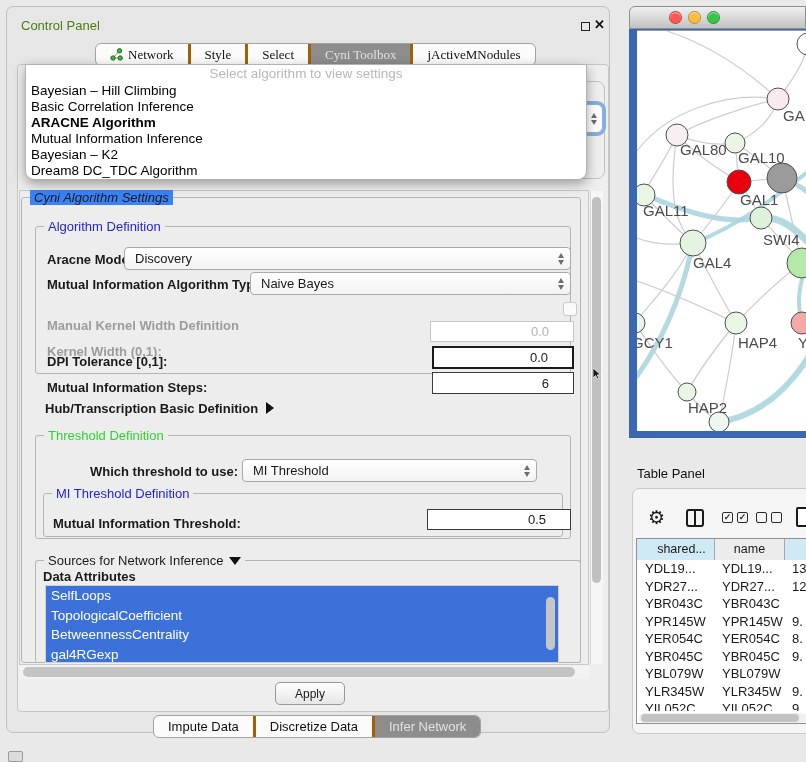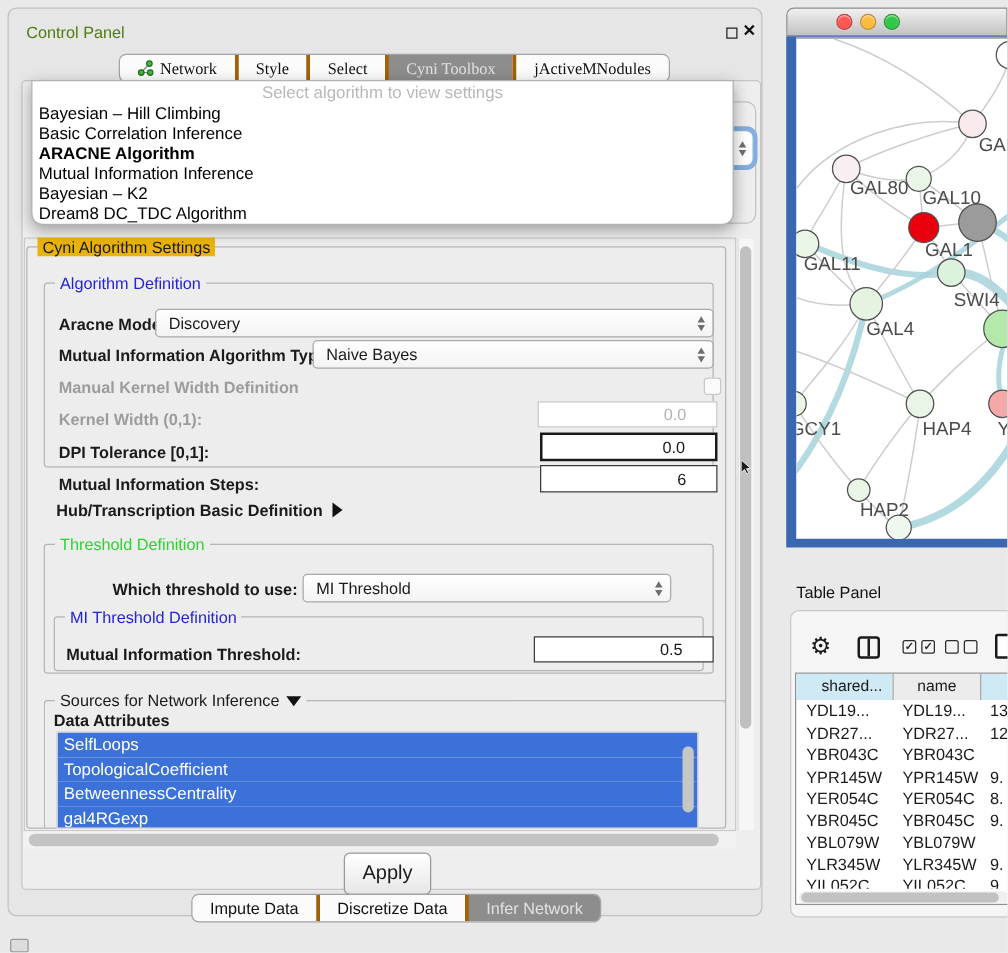--- a/index.html
+++ b/index.html
@@ -41,21 +41,21 @@
   .legend { position:absolute; top:-8px; left:8px; background:#ededed; padding:0 4px; font-size:13px; white-space:nowrap; display:flex; align-items:center; gap:5px; }
   .legend-blue { color:#2424d6; }
   .legend-green { color:#2fd32f; }
   #gb-main  { left:14px; top:190px; width:560px; height:466px; }
   #gb-algdef{ left:28px; top:219px; width:536px; height:148px; }
   #gb-thresh{ left:28px; top:428px; width:536px; height:104px; }
   #gb-mith  { left:36px; top:486px; width:520px; height:44px; }
   #gb-sources{ left:28px; top:553px; width:546px; height:103px; border-bottom:none; }
 
   .flabel { position:absolute; font-weight:bold; font-size:13px; color:#1a1a1a; white-space:nowrap; }
-  .flabel-dis { color:#9c9c9c; }
+  .flabel-dis { color:#9c9c9c;margin-top:16px; }
 
   
   .combo { position:absolute; height:23px; background:linear-gradient(#ffffff,#f3f3f3); border:1px solid #a9a9a9; border-radius:4px; display:flex; align-items:center; padding-left:10px; font-size:13px; }
   .spinner { position:absolute; right:6px; top:50%; transform:translateY(-50%); display:flex; flex-direction:column; align-items:center; }
   .tri-up { width:0; height:0; border-left:3.5px solid transparent; border-right:3.5px solid transparent; border-bottom:5px solid #6e6e6e; margin-bottom:2px; }
   .tri-dn { width:0; height:0; border-left:3.5px solid transparent; border-right:3.5px solid transparent; border-top:5px solid #6e6e6e; }
   #combo-aracne { left:117px; top:240px; width:447px; }
   #combo-mitype { left:243px; top:265px; width:321px; }
   #combo-which  { left:235px; top:452px; width:295px; }
 
@@ -69,21 +69,21 @@
 
   .tri-right { display:inline-block; width:0; height:0; border-top:6px solid transparent; border-bottom:6px solid transparent; border-left:8px solid #111; margin-left:8px; vertical-align:-1px; }
   .tri-down  { display:inline-block; width:0; height:0; border-left:6px solid transparent; border-right:6px solid transparent; border-top:8px solid #111; }
 
   
   #attr-list { left:38px; top:578px; width:514px; height:78px; background:#fff; border:1px solid #cfcfcf; overflow:hidden; }
   .attr-item { height:19.5px; line-height:19.5px; padding-left:5px; font-size:13.5px; }
   .attr-sel { background:#3c71d9; color:#fff; }
   #attr-scroll-thumb { position:absolute; right:3px; top:11px; width:9px; height:53px; background:#c6c6c6; border-radius:5px; }
 
-  #apply-button { left:268px; top:675px; width:70px; height:34px; background:linear-gradient(#ffffff,#e6e6e6); border:1px solid #989898; border-radius:5px; display:flex; align-items:center; justify-content:center; font-size:16px; }
+  #apply-button { left:268px; top:675px; width:70px; height:23px; background:linear-gradient(#ffffff,#e6e6e6); border:1px solid #989898; border-radius:5px; display:flex; align-items:center; justify-content:center; font-size:12px; }
 
   
   #algo-dropdown { left:18px; top:57px; width:562px; height:116px; background:#fff; border:1px solid #b3b3b3; border-radius:0 0 9px 9px; box-shadow:0 4px 12px rgba(0,0,0,0.35); z-index:30; }
   #dd-placeholder { height:18px; line-height:18px; text-align:center; color:#b8b8b8; font-size:13.5px; }
   .dd-item { height:16px; line-height:16px; padding-left:5px; font-size:13.5px; color:#000; }
   .dd-sel { font-weight:bold; }
 
   #mini-icon { left:8px; top:751px; width:15px; height:11px; border:1px solid #9a9a9a; background:#dcdcdc; border-radius:2px; }
   #cursor { left:593px; top:368px; }
 
@@ -154,21 +154,21 @@
   <div class="abs" id="frag-combo">
     <span class="spinner">
         <span class="tri-up"></span>
         <span class="tri-dn"></span>
       </span>
   </div>
 
   <div class="abs" id="viewport"></div>
 
   <div class="abs gbox" id="gb-main">
-    <span class="legend" style="background:#eab308;">Cyni Algorithm Settings</span>
+    <span class="legend" style="background:#3b82f6;font-style:italic;">Cyni Algorithm Settings</span>
   </div>
 
   <div class="abs gbox" id="gb-algdef">
     <span class="legend legend-blue">Algorithm Definition</span>
   </div>
   <span class="flabel" style="left:40px; top:245px;">Aracne Mode:</span>
   <div class="combo" id="combo-aracne">
     <span>Discovery</span>
     <span class="spinner">
         <span class="tri-up"></span>

